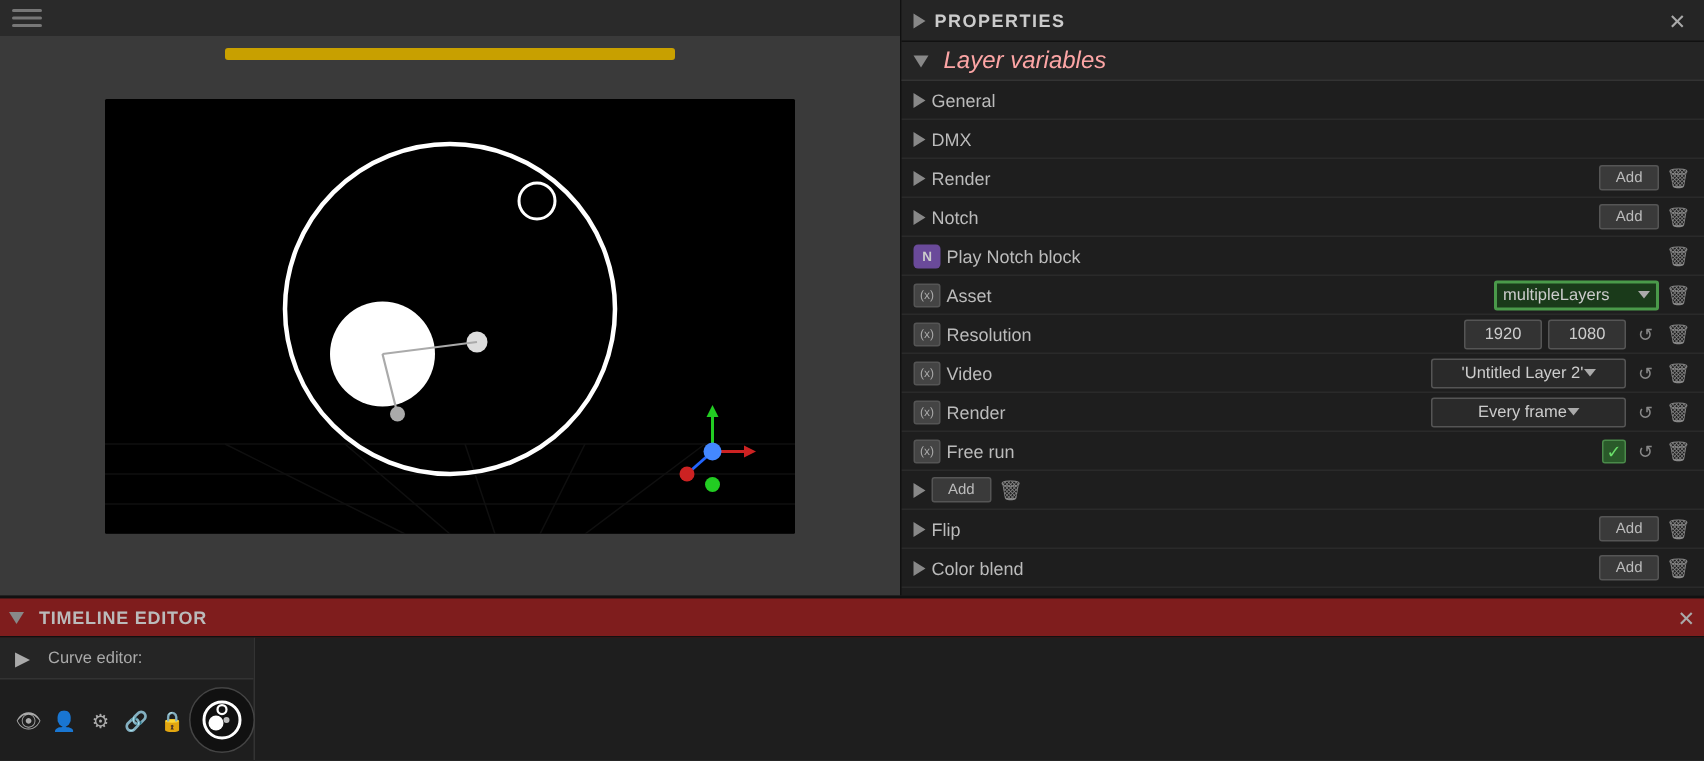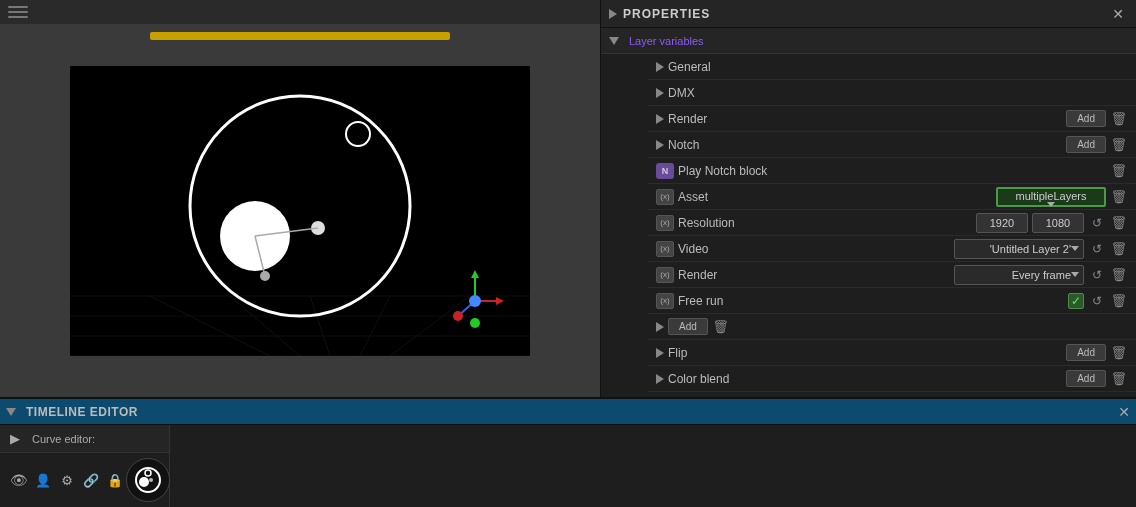--- a/index.html
+++ b/index.html
@@ -60,28 +60,28 @@
       display: flex;
       align-items: center;
       height: 26px;
       padding: 0 8px;
       background: #252525;
       border-bottom: 1px solid #333;
       gap: 6px;
     }
 
     .section-header-title {
-      font-size: 11px;
-      color: #8b5cf6;
+      font-size: 16px;
+      color: #fca5a5;
+      font-style: italic;
     }
 
     .properties-rows {
       flex: 1;
       overflow-y: auto;
-      padding-left: 47px;
     }
 
     .prop-row {
       display: flex;
       align-items: center;
       height: 26px;
       border-bottom: 1px solid #2a2a2a;
       padding: 0 8px;
       gap: 4px;
     }
@@ -169,21 +169,20 @@
       color: #ccc;
       padding: 1px 4px;
       font-size: 11px;
       height: 20px;
       min-width: 110px;
       cursor: pointer;
       display: flex;
       align-items: center;
       justify-content: space-between;
       border-radius: 2px;
-      flex-direction: column;
     }
 
     .prop-select-arrow {
       width: 0; height: 0;
       border-left: 4px solid transparent;
       border-right: 4px solid transparent;
       border-top: 5px solid #aaa;
     }
 
     .prop-input-num {
@@ -202,21 +201,21 @@
       background: #2a2a2a;
       border: 1px solid #555;
       color: #ccc;
       padding: 1px 4px;
       font-size: 11px;
       height: 20px;
       min-width: 130px;
       cursor: pointer;
       display: flex;
       align-items: center;
-      justify-content: flex-end;
+      justify-content: center;
       border-radius: 2px;
     }
 
     .checkbox-checked {
       width: 16px;
       height: 16px;
       background: #2a5a2a;
       border: 1px solid #4a8a4a;
       border-radius: 2px;
       display: flex;
@@ -232,21 +231,21 @@
       background: #1e1e1e;
       border-top: 2px solid #111;
       display: flex;
       flex-direction: column;
     }
 
     .timeline-header {
       display: flex;
       align-items: center;
       height: 26px;
-      background: #0c4a6e;
+      background: #7f1d1d;
       border-bottom: 1px solid #111;
       padding: 0 6px;
       gap: 6px;
     }
 
     .timeline-header-title {
       font-size: 12px;
       font-weight: bold;
       color: #bbb;
       letter-spacing: 0.5px;

